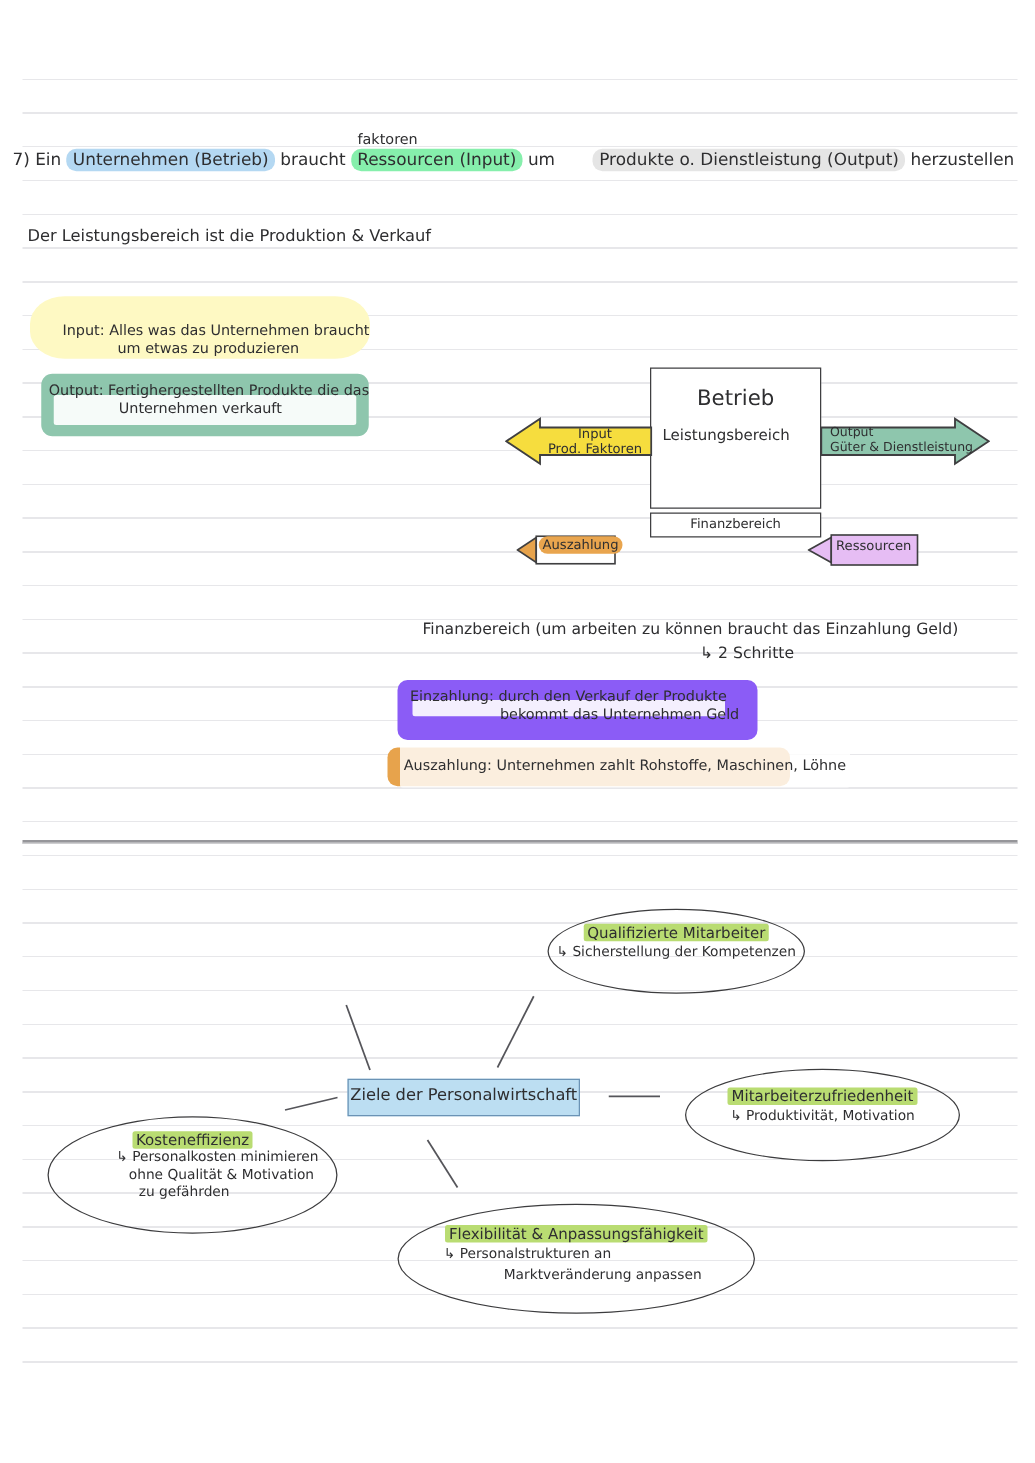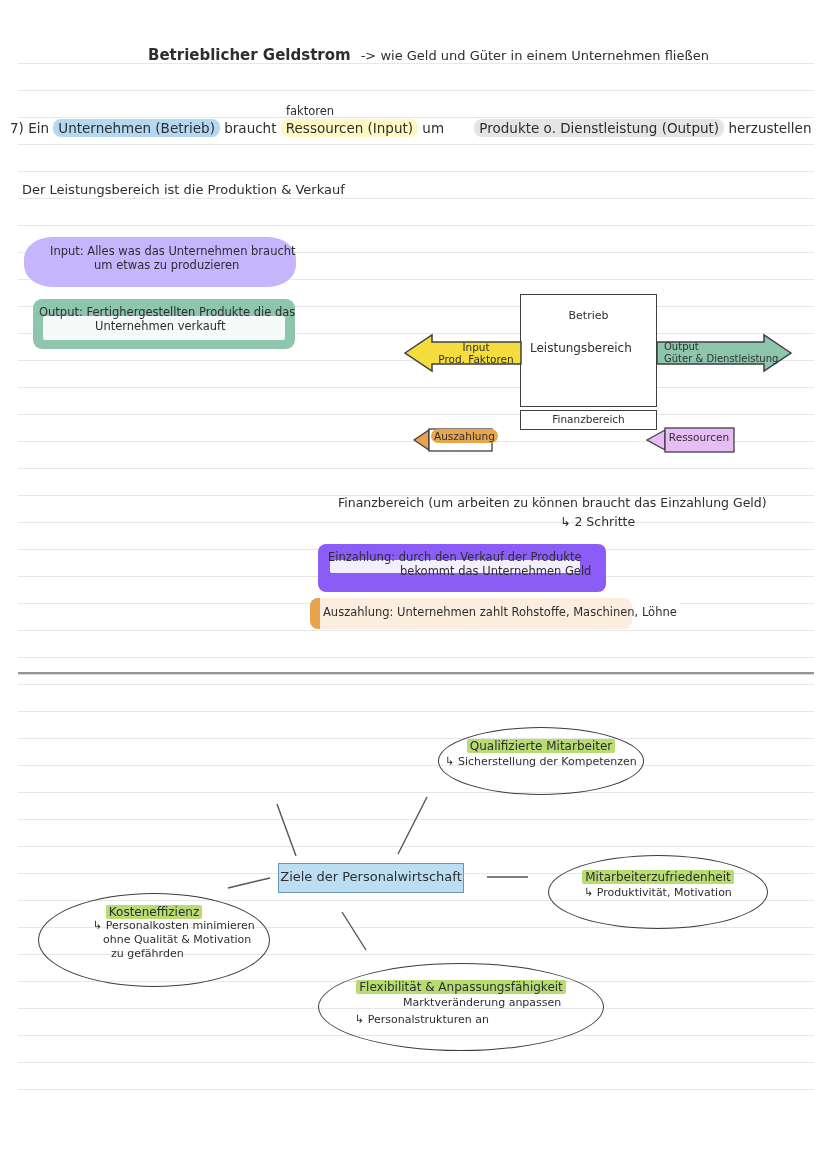--- a/index.html
+++ b/index.html
@@ -20,45 +20,45 @@
     position:absolute;left:18px;right:14px;top:672px;height:2px;
     background:#96969a;border-bottom:1px solid #d7d7da;
   }
   .hw{white-space:nowrap;}
   .title{position:absolute;left:148px;top:46px;font-size:15px;font-weight:bold;}
   .title .note{font-weight:normal;font-size:13px;margin-left:10px;}
   .intro{position:absolute;left:10px;top:120px;font-size:13.5px;}
   .intro span{vertical-align:baseline;}
   .hl{padding:1px 5px;border-radius:8px;}
   .hl-blue{background:#b4d8f2;}
-  .hl-pink{background:#fef9c3;}
+  .hl-pink{background:#86efac;}
   .hl-green{background:#e5e5e5;}
   .annot{position:absolute;left:286px;top:104px;font-size:11.5px;}
   .line2{position:absolute;left:22px;top:182px;font-size:13px;}
   .gap1{display:inline-block;width:26px;}
 
   .note-yellow{
     position:absolute;left:24px;top:237px;width:272px;height:50px;
-    background:#c4b5fd;border-radius:28px/22px;font-size:11.5px;
-    padding-top:7px;box-sizing:border-box;text-align:left;
+    background:#fef9c3;border-radius:28px/22px;font-size:11.5px;
+    padding-top:20px;box-sizing:border-box;text-align:left;
   }
   .note-yellow .l1{margin-left:26px;}
   .note-yellow .l2{margin-left:70px;}
 
   .note-teal{
     position:absolute;left:33px;top:299px;width:262px;height:50px;
     background:#8ec6ad;border-radius:9px;font-size:11.5px;box-sizing:border-box;
   }
   .note-teal .band{position:absolute;left:10px;right:10px;top:17px;height:24px;background:rgba(255,255,255,.92);border-radius:2px;}
   .note-teal .txt{position:relative;padding:6px 6px 0 6px;}
   .note-teal .l2{margin-left:56px;}
 
   
   .dbox{position:absolute;left:520px;top:294px;width:137px;height:113px;background:#fff;border:1.6px solid #3f3f41;box-sizing:border-box;}
-  .dbox .t1{position:absolute;left:0;right:0;top:14px;text-align:center;font-size:11px;}
+  .dbox .t1{position:absolute;left:0;right:0;top:14px;text-align:center;font-size:17px;}
   .dbox .t2{position:absolute;left:9px;top:46px;font-size:12px;}
   .dbox-fin{position:absolute;left:520px;top:410px;width:137px;height:20px;background:#fff;border:1.6px solid #3f3f41;box-sizing:border-box;font-size:10.5px;text-align:center;line-height:17px;}
   .arr{position:absolute;}
   .arr .lbl{position:absolute;font-size:10.5px;line-height:12px;color:#2e2e30;}
   .arr-input{left:404px;top:333px;width:118px;height:40px;}
   .arr-input .lbl{left:32px;top:8px;width:80px;text-align:center;}
   .arr-output{left:656px;top:333px;width:136px;height:40px;}
   .arr-output .lbl{left:8px;top:8px;width:120px;text-align:left;font-size:10px;}
   .arr-aus{left:413px;top:427px;width:80px;height:26px;}
   .arr-aus .lbl{left:18px;top:3px;width:60px;text-align:center;font-size:10.5px;}
@@ -114,23 +114,20 @@
   }
   .connectors{position:absolute;left:0;top:0;pointer-events:none;}
 </style>
 </head>
 <body>
 
 <div class="page">
   <div class="ruled"></div>
   <div class="divider"></div>
 
-  <div class="title hw">
-    <span>Betrieblicher Geldstrom</span><span class="note">-&gt; wie Geld und Güter in einem Unternehmen fließen</span>
-  </div>
 
   <div class="annot hw">faktoren</div>
   <div class="intro hw">
     <span>7) Ein</span>
     <span class="hl hl-blue">Unternehmen (Betrieb)</span>
     <span>braucht</span>
     <span class="hl hl-pink">Ressourcen (Input)</span>
     <span>um</span><span class="gap1"></span>
     <span class="hl hl-green">Produkte o. Dienstleistung (Output)</span>
     <span>herzustellen</span>
@@ -230,16 +227,16 @@
 
   <div class="oval oval-bl">
     <div class="ttl hw"><span class="mm-hl">Kosteneffizienz</span></div>
     <div class="sub hw">↳ Personalkosten minimieren</div>
     <div class="sub s2 hw">ohne Qualität &amp; Motivation</div>
     <div class="sub s3 hw">zu gefährden</div>
   </div>
 
   <div class="oval oval-bc">
     <div class="ttl hw"><span class="mm-hl">Flexibilität &amp; Anpassungsfähigkeit</span></div>
+    <div class="sub hw">↳ Personalstrukturen an</div>
     <div class="sub s2 hw">Marktveränderung anpassen</div>
-    <div class="sub hw">↳ Personalstrukturen an</div>
   </div>
 </div>
 
 </body></html>

